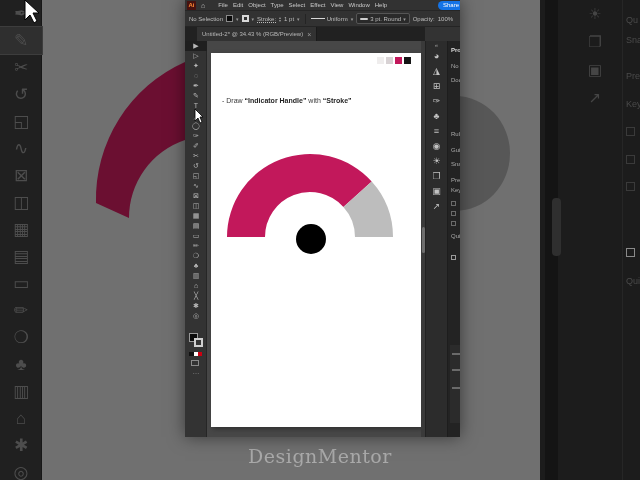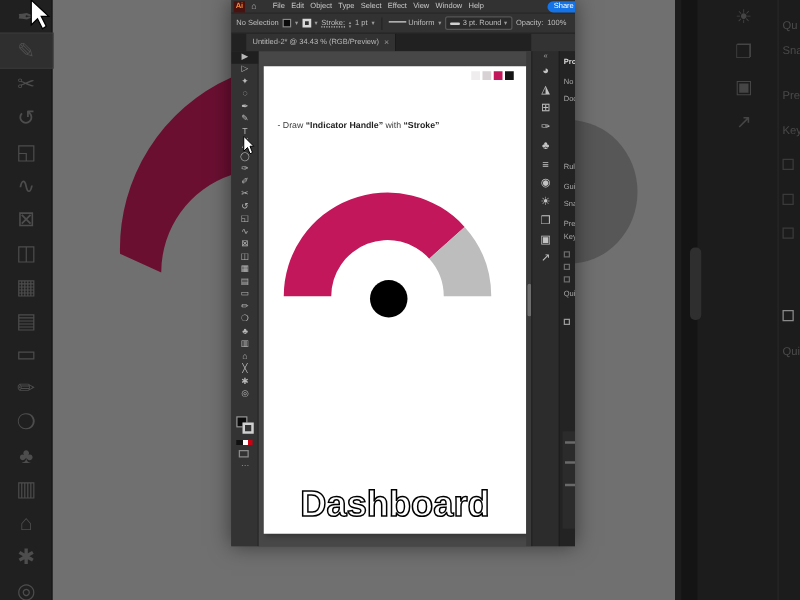--- a/index.html
+++ b/index.html
@@ -149,20 +149,21 @@
       <span class="bg-label" style="top:71px;">Pre</span>
       <span class="bg-label" style="top:99px;">Key</span>
       <span class="bg-cb" style="top:127px;"></span>
       <span class="bg-cb" style="top:155px;"></span>
       <span class="bg-cb" style="top:182px;"></span>
       <span class="bg-cb bright" style="top:248px;"></span>
       <span class="bg-label" style="top:276px;">Qui</span>
     </div>
   </div>
 
+  <div class="abs watermark">DesignMentor</div>
 
   <div class="abs recording">
 
     <div class="abs menubar">
       <span class="ai-logo">Ai</span>
       <span class="home">⌂</span>
       <span class="menus">
           <span class="menu-item">File</span>
           <span class="menu-item">Edit</span>
           <span class="menu-item">Object</span>
@@ -259,21 +260,20 @@
             <span class="sw" style="background: rgb(21, 21, 21);"></span>
           </div>
         <div class="annotation">
           <span>- Draw </span><b>“Indicator Handle”</b><span> with </span><b>“Stroke”</b>
         </div>
         <svg class="gauge" width="172" height="110" viewBox="0 0 172 110">
           <path d="M2,88 A83,83 0 0 1 146.7,32.5 L118.4,57.9 A45,45 0 0 0 40,88 Z" fill="#C2185B"></path>
           <path d="M146.7,32.5 A83,83 0 0 1 168,88 L130,88 A45,45 0 0 0 118.4,57.9 Z" fill="#BDBDBD"></path>
           <circle cx="86" cy="90" r="15" fill="#000000"></circle>
         </svg>
-        <div class="ab-title">Dashboard</div>
       </div>
       <div class="vscroll">
         <div class="vthumb"></div>
       </div>
     </div>
 
     <div class="abs dock">
       <div class="dock-iconcol">
         <span class="dock-collapse">«</span>
         <span><span class="dock-icon">◕</span><span class="dock-icon">◮</span><span class="dock-icon">⊞</span><span class="dock-icon">✑</span><span class="dock-icon">♣</span><span class="dock-icon">≡</span><span class="dock-icon">◉</span><span class="dock-icon">☀</span><span class="dock-icon">❐</span><span class="dock-icon">▣</span><span class="dock-icon">↗</span></span>

